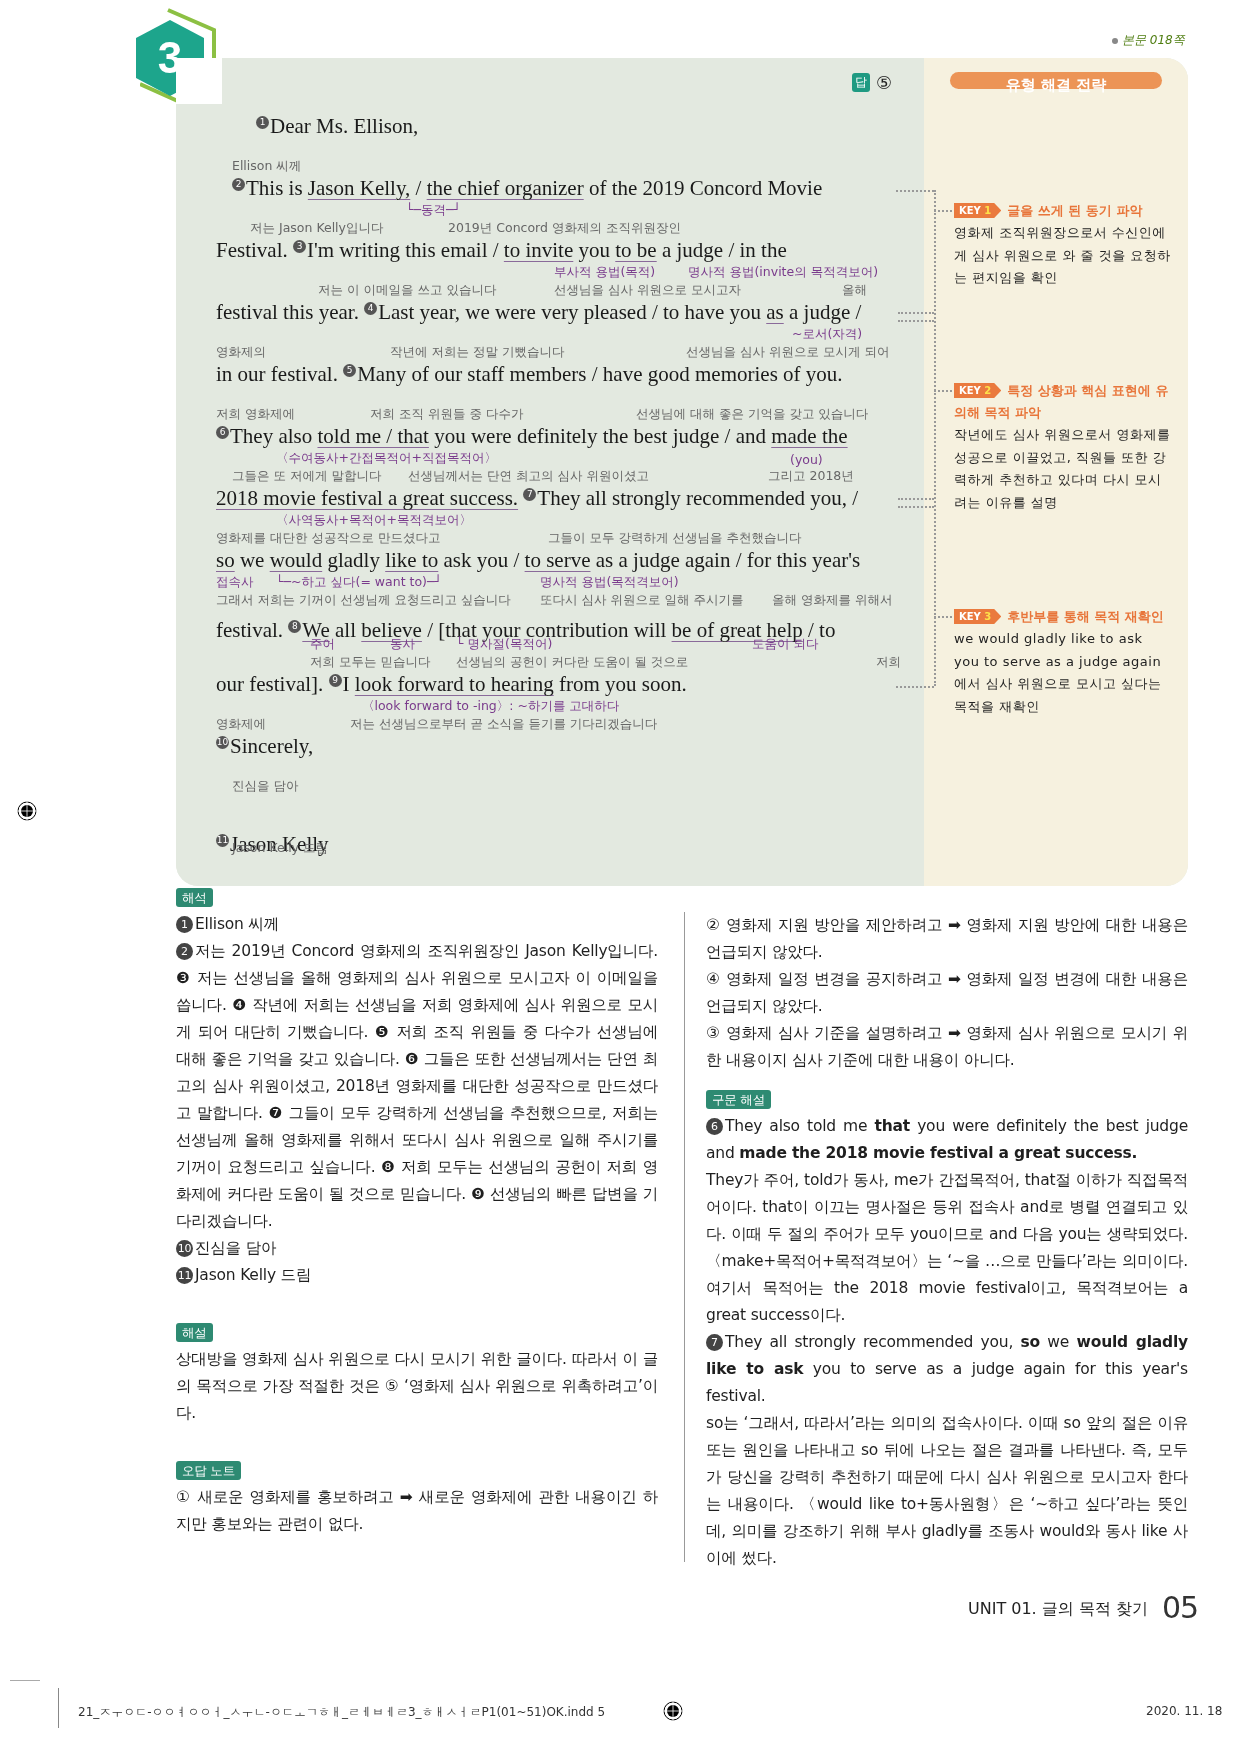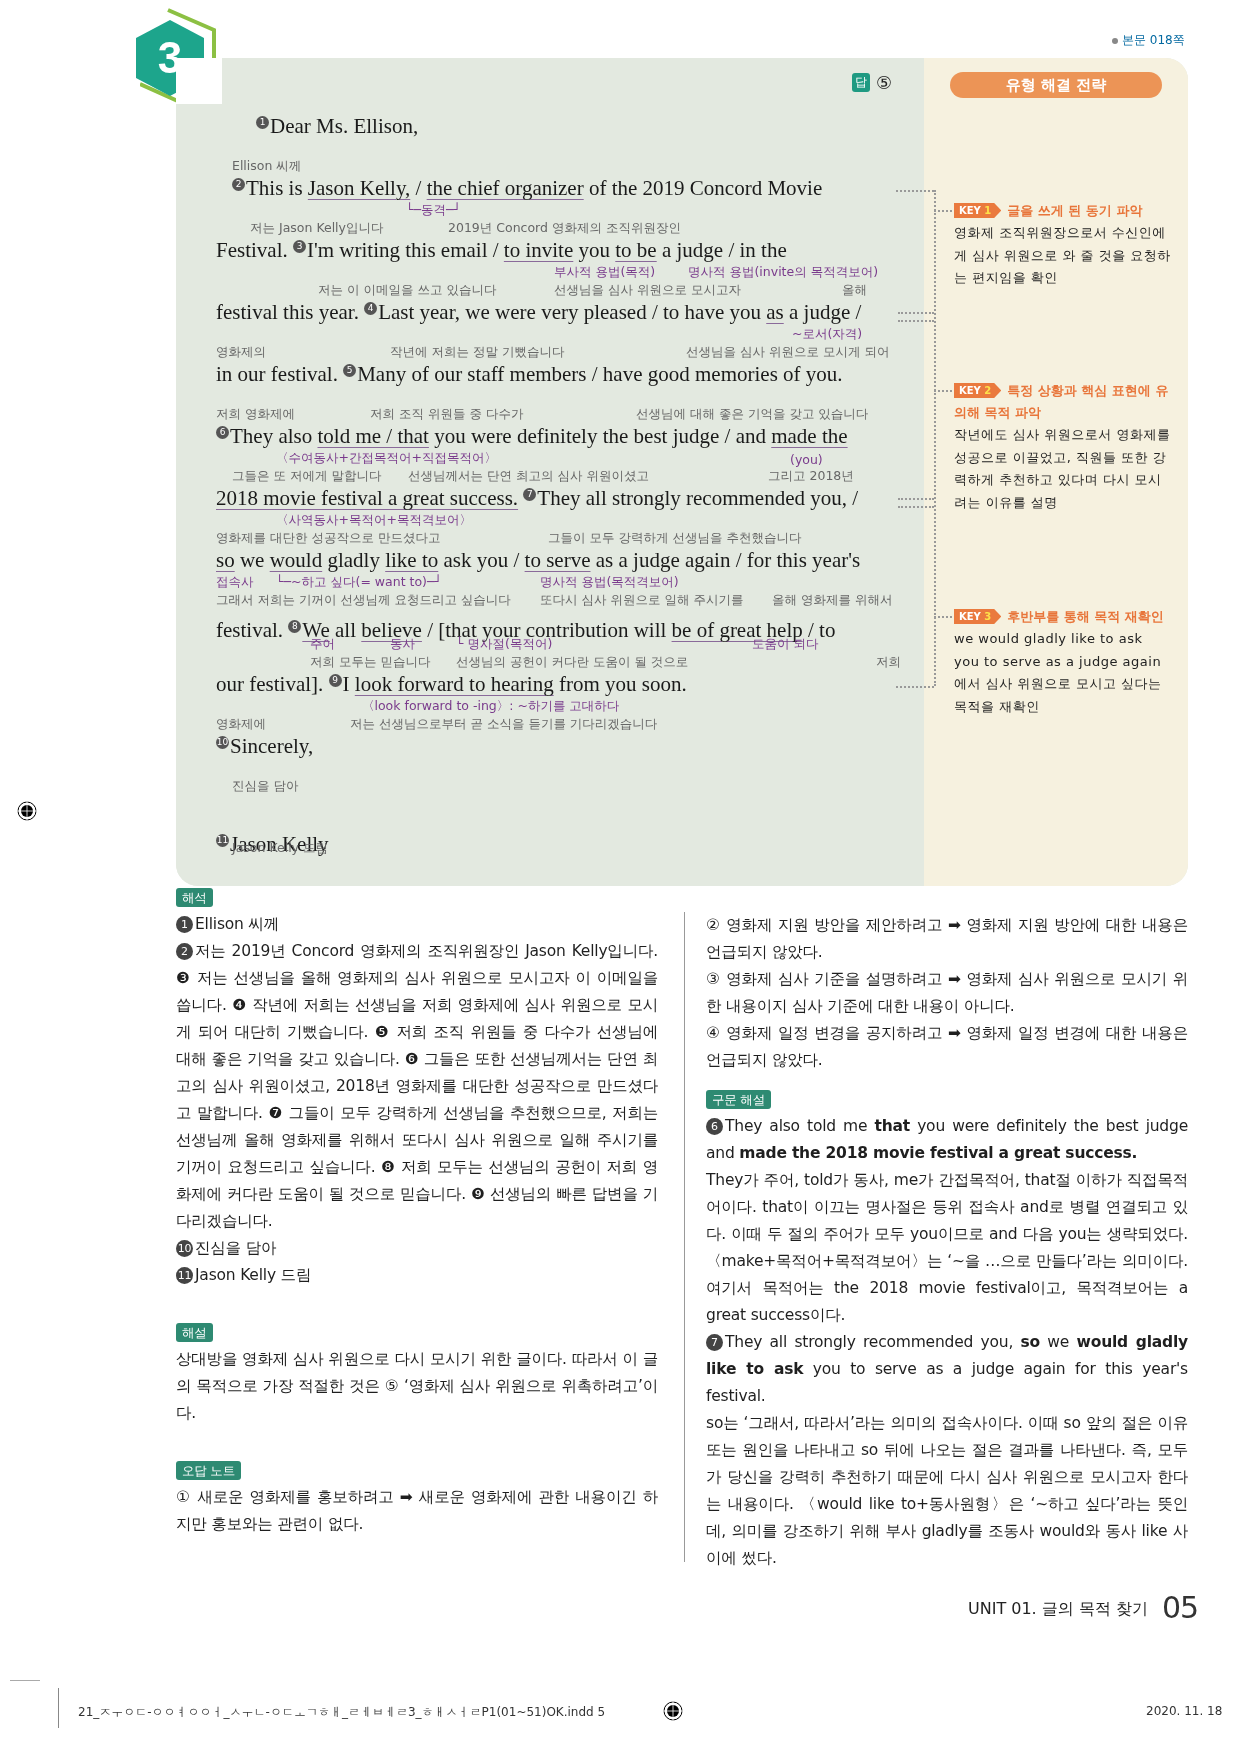--- a/index.html
+++ b/index.html
@@ -4,33 +4,33 @@
 <style>
   * { box-sizing: border-box; margin: 0; padding: 0; }
   html, body { width: 1240px; height: 1754px; background: #ffffff; overflow: hidden; }
   body { position: relative; font-family: "DejaVu Sans", sans-serif; color: #222; }
 
   
   .hex-wrap { position: absolute; left: 134px; top: 8px; width: 90px; height: 96px; }
   .hex-outer { position: absolute; left: 6px; top: 0; width: 84px; height: 96px; }
   .hex-num { position: absolute; left: 0; top: 10px; width: 72px; height: 80px; display: flex; align-items: center; justify-content: center; color: #fff; font-family: "Liberation Sans", sans-serif; font-size: 44px; font-weight: bold; }
 
-  .page-ref { position: absolute; left: 1112px; top: 32px; font-size: 12px; color: #0369a1; }
+  .page-ref { position: absolute; left: 1112px; top: 32px; font-size: 12px; color: #4d7c0f; font-style: italic; }
   .page-ref .dot { display: inline-block; width: 6px; height: 6px; border-radius: 50%; background: #888; margin-right: 4px; vertical-align: middle; }
 
   
   .panel { position: absolute; left: 176px; top: 58px; width: 1012px; height: 828px; border-radius: 0 22px 22px 22px; overflow: hidden; background: #e3e9e0; }
   .panel-left { position: absolute; left: 0; top: 0; width: 748px; height: 100%; background: #e3e9e0; }
   .panel-right { position: absolute; left: 748px; top: 0; width: 264px; height: 100%; background: #f6f1df; }
   .panel-top-left-cut { position: absolute; left: 176px; top: 58px; width: 46px; height: 46px; background: #fff; }
 
   .answer { position: absolute; left: 852px; top: 72px; font-size: 18px; color: #222; }
   .answer .tag { display: inline-block; background: #1f9a82; color: #fff; font-size: 12px; padding: 1px 3px; border-radius: 3px; margin-right: 6px; vertical-align: 3px; }
 
-  .strategy-pill { position: absolute; left: 950px; top: 72px; width: 212px; height: 26px; border-radius: 13px; background: #ec9456; color: #fff; font-size: 15px; font-weight: bold; text-align: center; line-height: 26px; }
+  .strategy-pill { position: absolute; left: 950px; top: 72px; width: 212px; height: 17px; border-radius: 13px; background: #ec9456; color: #fff; font-size: 15px; font-weight: bold; text-align: center; line-height: 26px; }
 
   
   .eng { position: absolute; font-family: "Liberation Serif", "DejaVu Serif", serif; font-size: 21px; color: #1a1a1a; white-space: nowrap; }
   .kor { position: absolute; font-size: 12.5px; color: #666; white-space: nowrap; }
   .gram { position: absolute; font-size: 12.5px; color: #7a3b8c; white-space: nowrap; }
   .ul { text-decoration: underline; text-decoration-color: #8a6a9a; text-underline-offset: 4px; text-decoration-thickness: 1px; }
   .sup { display: inline-block; width: 13px; height: 13px; border-radius: 50%; background: #555; color: #fff; font-family: "DejaVu Sans", sans-serif; font-size: 9px; text-align: center; line-height: 13px; vertical-align: 8px; margin-right: 1px; }
   .dots { position: absolute; border-top: 2px dotted #999; height: 0; }
   .vdots { position: absolute; border-left: 2px dotted #999; width: 0; }
 
@@ -190,22 +190,22 @@
 
   <div style="height:30px"></div>
   <div class="section-tag">오답 노트</div>
   <p><span>①</span> <span>새로운 영화제를 홍보하려고</span> <span>➡</span> <span>새로운 영화제에 관한 내용이긴 하지만 홍보와는 관련이 없다.</span></p>
 </div>
 
 <div class="col-divider"></div>
 
 <div class="col" style="left:706px;top:912px;width:482px;">
   <p><span>②</span> <span>영화제 지원 방안을 제안하려고</span> <span>➡</span> <span>영화제 지원 방안에 대한 내용은 언급되지 않았다.</span></p>
+  <p><span>④</span> <span>영화제 일정 변경을 공지하려고</span> <span>➡</span> <span>영화제 일정 변경에 대한 내용은 언급되지 않았다.</span></p>
   <p><span>③</span> <span>영화제 심사 기준을 설명하려고</span> <span>➡</span> <span>영화제 심사 위원으로 모시기 위한 내용이지 심사 기준에 대한 내용이 아니다.</span></p>
-  <p><span>④</span> <span>영화제 일정 변경을 공지하려고</span> <span>➡</span> <span>영화제 일정 변경에 대한 내용은 언급되지 않았다.</span></p>
 
   <div style="height:12px"></div>
   <div class="section-tag">구문 해설</div>
   <p><span class="num">6</span><span>They also told me </span><b>that</b><span> you were definitely the best judge and </span><b>made the 2018 movie festival a great success.</b></p>
   <p>They가 주어, told가 동사, me가 간접목적어, that절 이하가 직접목적어이다. that이 이끄는 명사절은 등위 접속사 and로 병렬 연결되고 있다. 이때 두 절의 주어가 모두 you이므로 and 다음 you는 생략되었다. 〈make+목적어+목적격보어〉는 ‘~을 …으로 만들다’라는 의미이다. 여기서 목적어는 the 2018 movie festival이고, 목적격보어는 a great success이다.</p>
   <p><span class="num">7</span><span>They all strongly recommended you, </span><b>so</b><span> we </span><b>would gladly like to ask</b><span> you to serve as a judge again for this year's festival.</span></p>
   <p>so는 ‘그래서, 따라서’라는 의미의 접속사이다. 이때 so 앞의 절은 이유 또는 원인을 나타내고 so 뒤에 나오는 절은 결과를 나타낸다. 즉, 모두가 당신을 강력히 추천하기 때문에 다시 심사 위원으로 모시고자 한다는 내용이다. 〈would like to+동사원형〉은 ‘~하고 싶다’라는 뜻인데, 의미를 강조하기 위해 부사 gladly를 조동사 would와 동사 like 사이에 썼다.</p>
 </div>
 
 <div class="footer-unit"><span>UNIT 01. 글의 목적 찾기</span><span class="pg">05</span></div>

